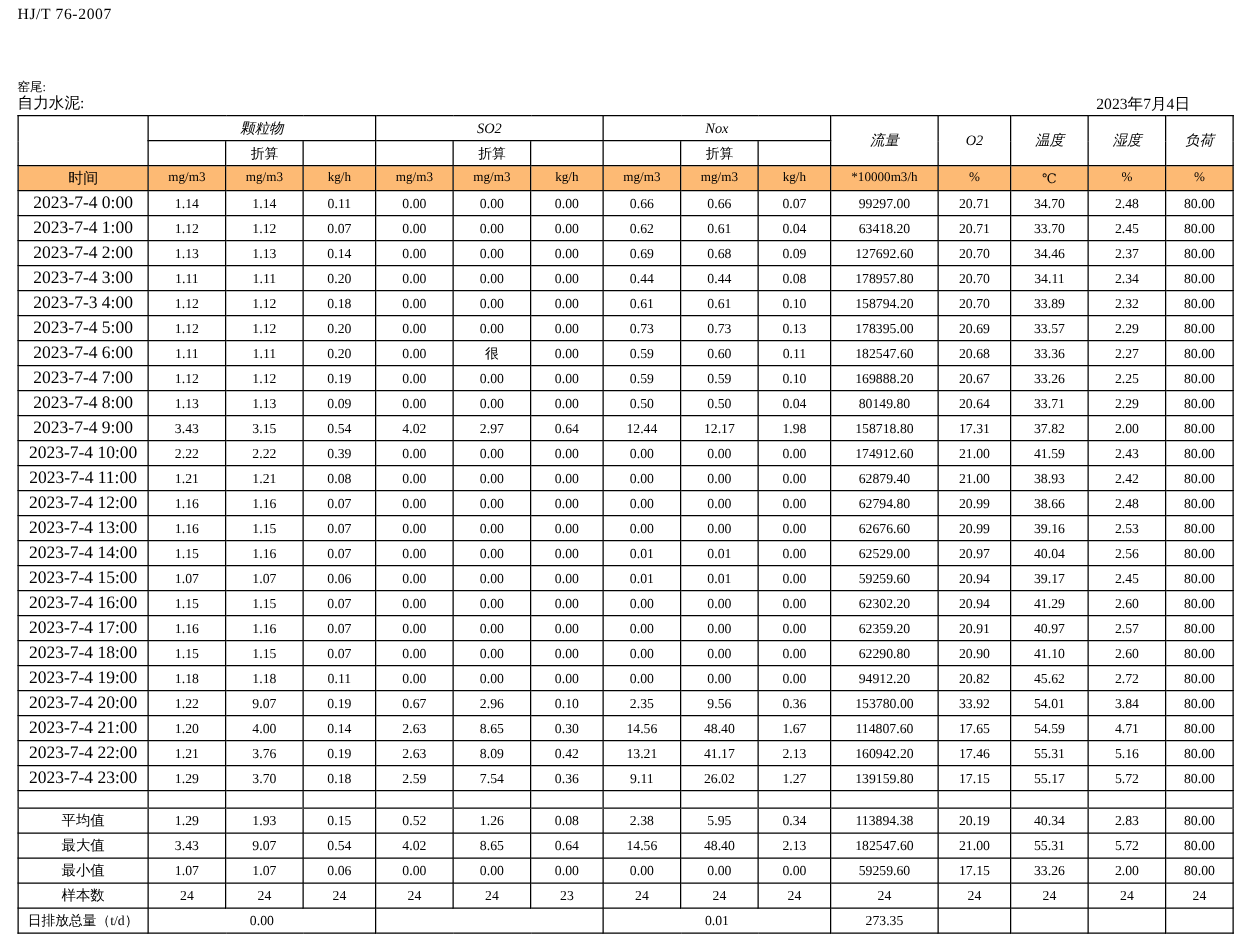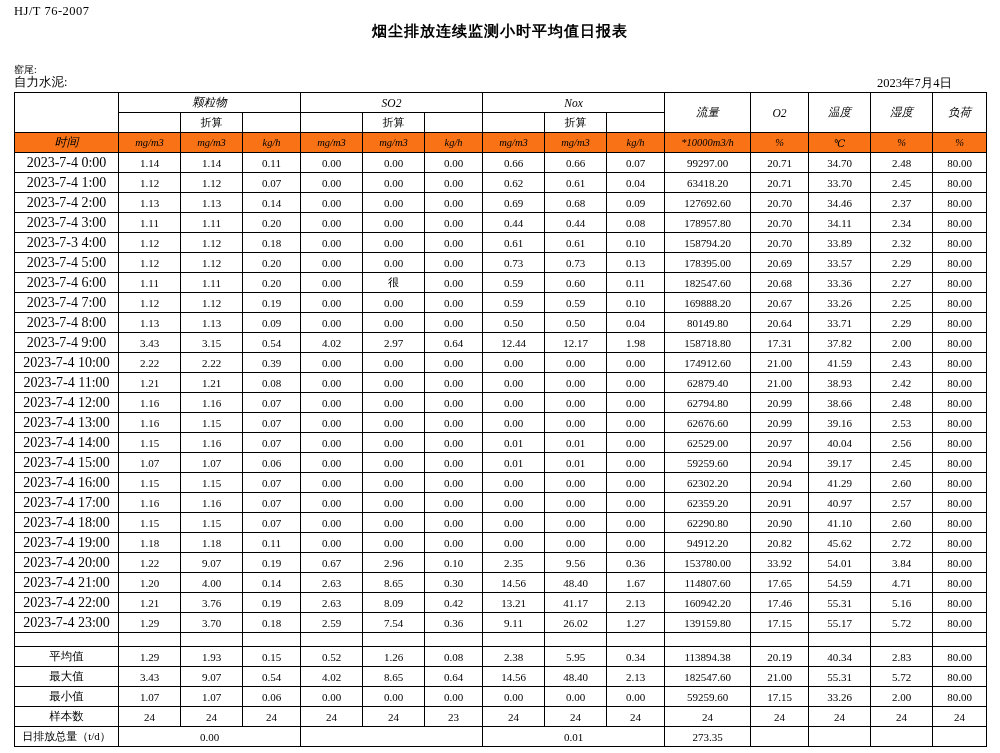--- a/index.html
+++ b/index.html
@@ -73,23 +73,22 @@
     height: 19px;
     padding: 0;
     white-space: nowrap;
     overflow: hidden;
   }
   td.head-group {
     font-size: 11.5px;
     font-style: italic;
   }
   tr.unit-row td {
-    background: #f97316;
+    background: #fdba74;
     font-size: 10.5px;
-    font-style: italic;
   }
   tr.unit-row td.time-head {
     font-size: 12px;
   }
   td.time-cell {
     font-size: 14px;
     padding-left: 0;
   }
   td.val {
     text-align: left;
@@ -124,21 +123,20 @@
     position: absolute;
     left: 165px;
   }
 </style>
 </head>
 <body>
 
 <div class="page">
 
   <div class="std-code">HJ/T  76-2007</div>
-  <div class="doc-title">烟尘排放连续监测小时平均值日报表</div>
   <div class="company">自力水泥:</div>
   <div class="outlet">窑尾:</div>
   <div class="report-date">2023年7月4日</div>
 
   <table class="main">
     <colgroup>
       <col style="width:104px">
       <col style="width:62px">
         <col style="width:62px">
         <col style="width:58px">

